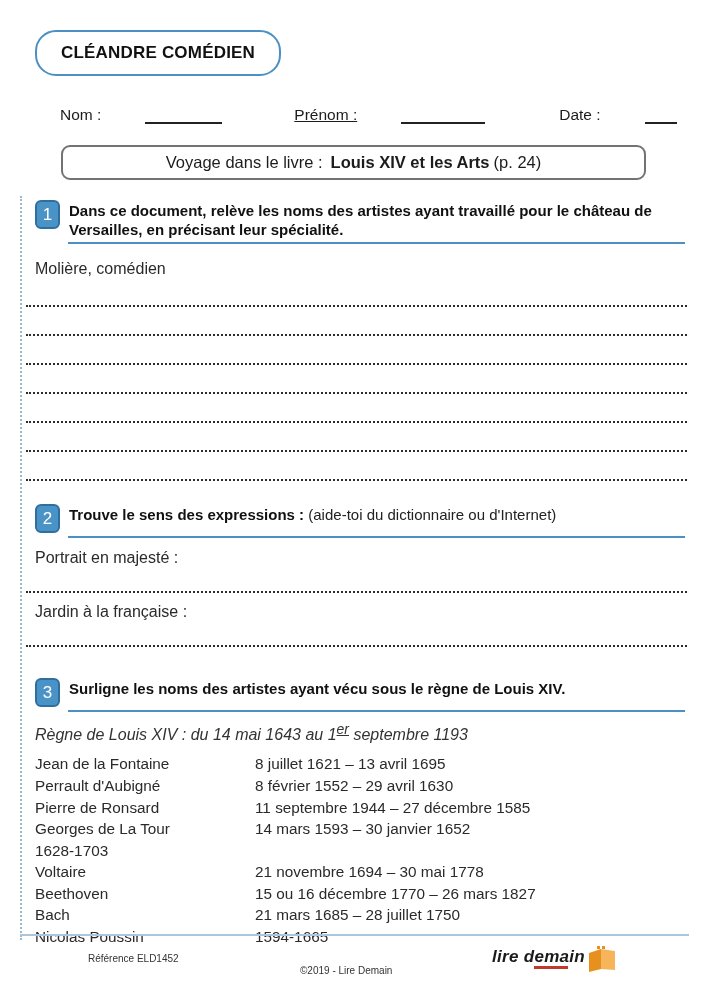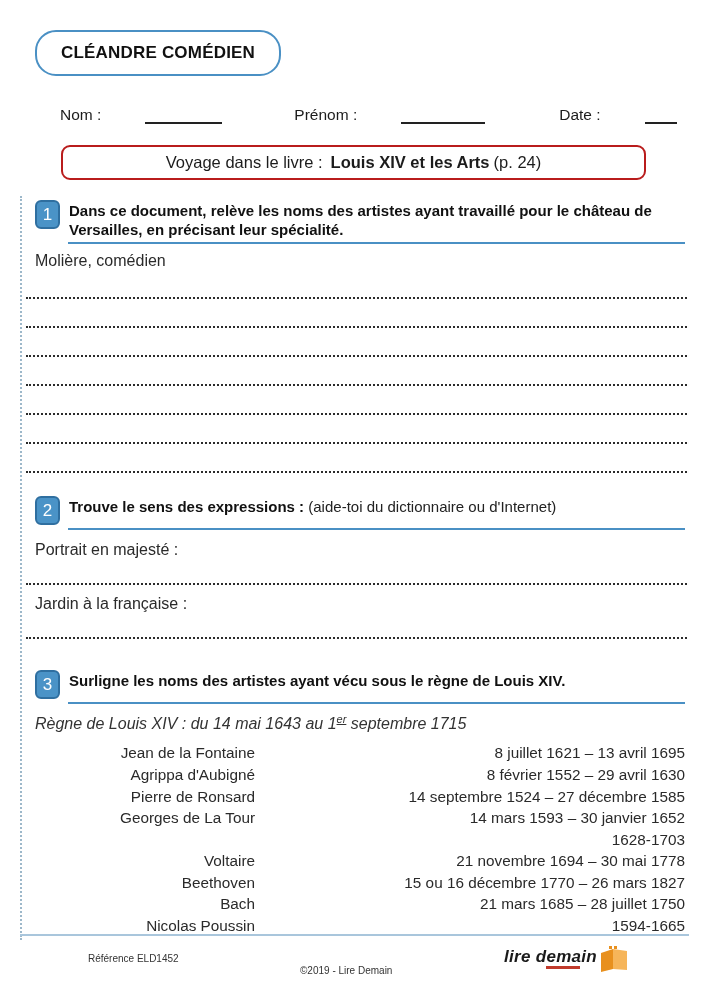--- a/index.html
+++ b/index.html
@@ -26,21 +26,21 @@
     display:flex;align-items:flex-end;
     padding:0 30px 0 60px;margin-top:30px;
     font-size:15.5px;color:#1c1c1c;gap:40px;
   }
   .fill-line{display:inline-block;border-bottom:2px solid #222;height:14px;}
   .nr-label{white-space:nowrap;}
   
   .title-box{
     box-sizing:border-box;
     width:585px;height:35px;margin:21px auto 0 auto;
-    border:2px solid #b91c1c;border-radius:9px;
+    border:2px solid #737373;border-radius:9px;
     display:flex;align-items:center;justify-content:center;
     font-size:16.5px;color:#1c1c1c;
   }
   .title-box b{margin:0 4px 0 8px;}
   
   .margin-line{
     position:absolute;left:20px;top:196px;height:744px;width:0;
     border-left:2px dotted #9db8ca;
   }
   
@@ -51,61 +51,61 @@
     flex:0 0 auto;
     width:25px;height:29px;
     background:#4a93c7;border:2px solid #2f6fa0;border-radius:6px;
     color:#fff;font-size:17px;
     display:flex;align-items:center;justify-content:center;
     margin-right:9px;box-sizing:border-box;
   }
   .q-text{font-weight:bold;font-size:15px;line-height:19px;color:#111;padding-top:1px;}
   .q-text .normal{font-weight:normal;color:#222;}
   .q-rule{border-bottom:2.5px solid #4a90c4;margin-left:33px;margin-top:3px;}
-  .answer-text{font-size:16px;color:#2a2a2a;margin-top:8px;}
+  .answer-text{font-size:16px;color:#2a2a2a;margin-top:16px;}
   .dotline{height:27px;border-bottom:2.5px dotted #2b2b2b;margin-left:-9px;margin-right:-2px;}
   .label-line{font-size:16px;color:#2a2a2a;}
   .reign{font-style:italic;font-size:16px;color:#333;margin-top:9px;}
-  .reign sup{font-size:11px;text-decoration:underline;}
+  .reign sup{font-size:14px;text-decoration:underline;}
   .artists{margin-top:9px;}
-  .artist-row{display:flex;font-size:15.3px;color:#2a2a2a;line-height:21.6px;text-align:right;}
+  .artist-row{display:flex;font-size:15.3px;color:#2a2a2a;line-height:21.6px;}
   .artist-name{flex:0 0 220px;}
-  .artist-dates{flex:1;margin-left:36px;}
+  .artist-dates{flex:1;}
   
   .bottom-rule{
     position:absolute;left:20px;right:18px;top:934px;
     border-top:2px solid #a9c6dc;
   }
   .footer{
     position:absolute;left:0;right:0;top:947px;
     display:flex;align-items:flex-start;
     font-size:10px;color:#333;
   }
   .footer-ref{position:absolute;left:88px;top:6px;}
   .footer-copy{position:absolute;left:300px;top:18px;}
-  .logo{position:absolute;left:504px;top:0;display:flex;align-items:flex-start;}
+  .logo{position:absolute;left:492px;top:0;display:flex;align-items:flex-start;}
   .logo-text{font-size:17px;font-style:italic;font-weight:bold;color:#1a1a1a;letter-spacing:.3px;line-height:20px;}
   .logo-sub{display:block;width:34px;height:3px;background:#c03a2b;margin:-1px 0 0 42px;}
   .logo-book{margin-left:2px;margin-top:-2px;}
 </style>
 </head>
 <body>
 
 <div class="page">
 
   <div class="hdr-row">
     <div class="hdr-box">
       <span>CLÉANDRE COMÉDIEN</span>
     </div>
   </div>
 
   <div class="name-row">
     <span class="nr-label">Nom :</span>
     <span class="fill-line" style="width:152px;margin-left:4px;"></span>
-    <span class="nr-label" style="margin-left:32px;">Prénom :</span>
+    <span class="nr-label" style="margin-left:32px;text-decoration:underline;">Prénom :</span>
     <span class="fill-line" style="width:166px;margin-left:4px;"></span>
     <span class="nr-label" style="margin-left:34px;">Date :</span>
     <span class="fill-line" style="width:64px;margin-left:4px;"></span>
   </div>
 
   <div class="title-box">
     <span>Voyage dans le livre :</span>
     <b>Louis XIV et les Arts</b>
     <span>(p. 24)</span>
   </div>
@@ -152,34 +152,34 @@
 
     <div class="q-block" style="margin-top:31px;">
       <div class="q-head">
         <div class="q-badge">
           <span>3</span>
         </div>
         <div class="q-text">Surligne les noms des artistes ayant vécu sous le règne de Louis XIV.</div>
       </div>
       <div class="q-rule"></div>
       <div class="reign">
-        <span>Règne de Louis XIV : du 14 mai 1643 au 1</span><sup>er</sup><span> septembre 1715</span>
+        <span>Règne de Louis XIV : du 14 mai 1643 au 1</span><sup>er</sup><span> septembre 1193</span>
       </div>
       <div class="artists">
         <div class="artist-row">
           <span class="artist-name">Jean de la Fontaine</span>
           <span class="artist-dates">8 juillet 1621 – 13 avril 1695</span>
         </div>
         <div class="artist-row">
-          <span class="artist-name">Agrippa d'Aubigné</span>
+          <span class="artist-name">Perrault d'Aubigné</span>
           <span class="artist-dates">8 février 1552 – 29 avril 1630</span>
         </div>
         <div class="artist-row">
           <span class="artist-name">Pierre de Ronsard</span>
-          <span class="artist-dates">14 septembre 1524 – 27 décembre 1585</span>
+          <span class="artist-dates">11 septembre 1944 – 27 décembre 1585</span>
         </div>
         <div class="artist-row">
           <span class="artist-name">Georges de La Tour</span>
           <span class="artist-dates">14 mars 1593 – 30 janvier 1652</span>
         </div>
         <div class="artist-row">
           <span class="artist-dates">1628-1703</span>
         </div>
         <div class="artist-row">
           <span class="artist-name">Voltaire</span>

